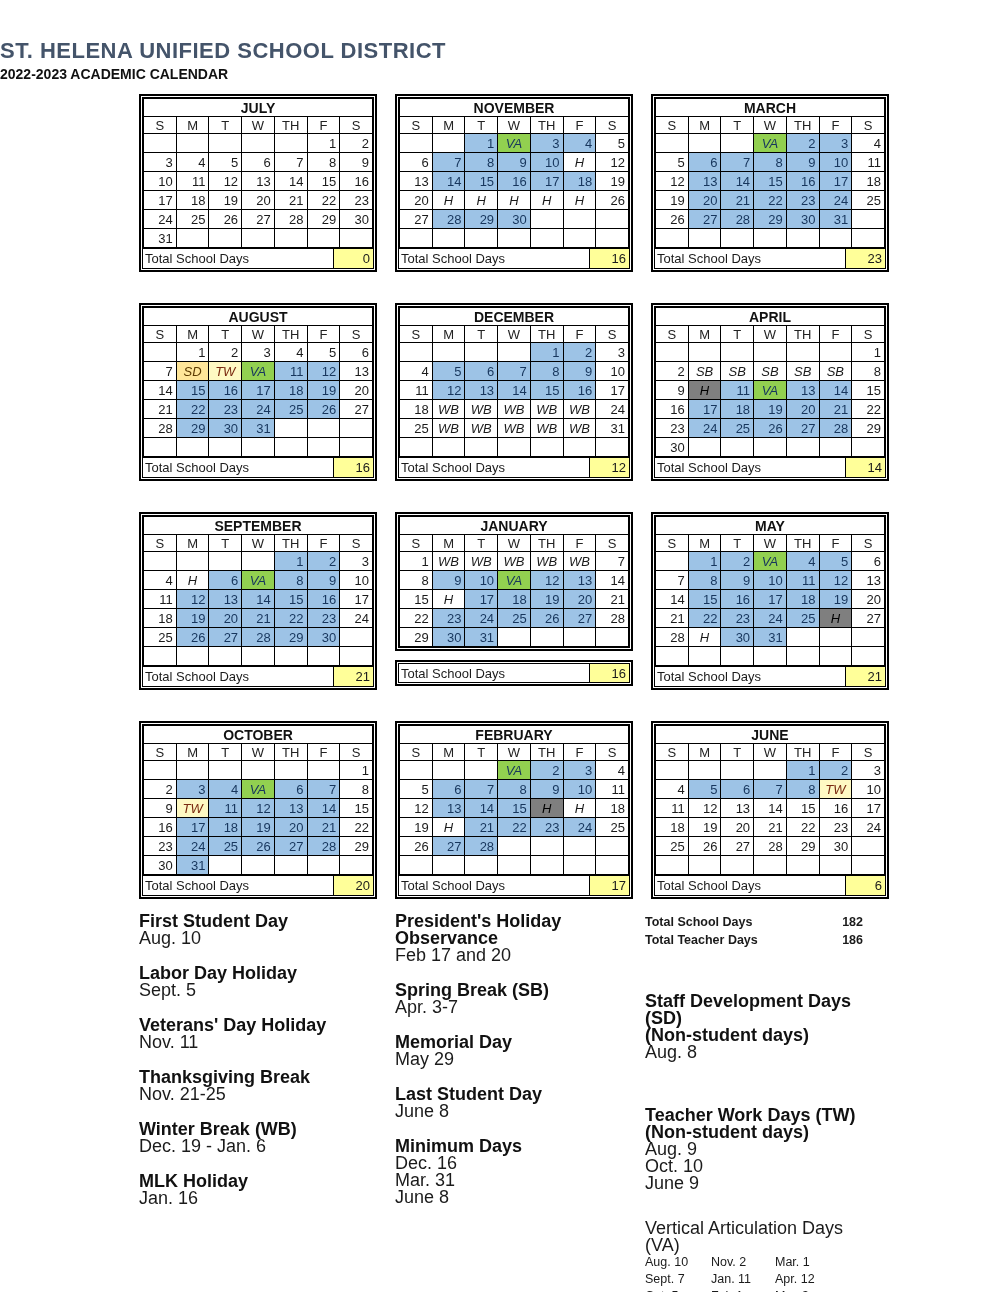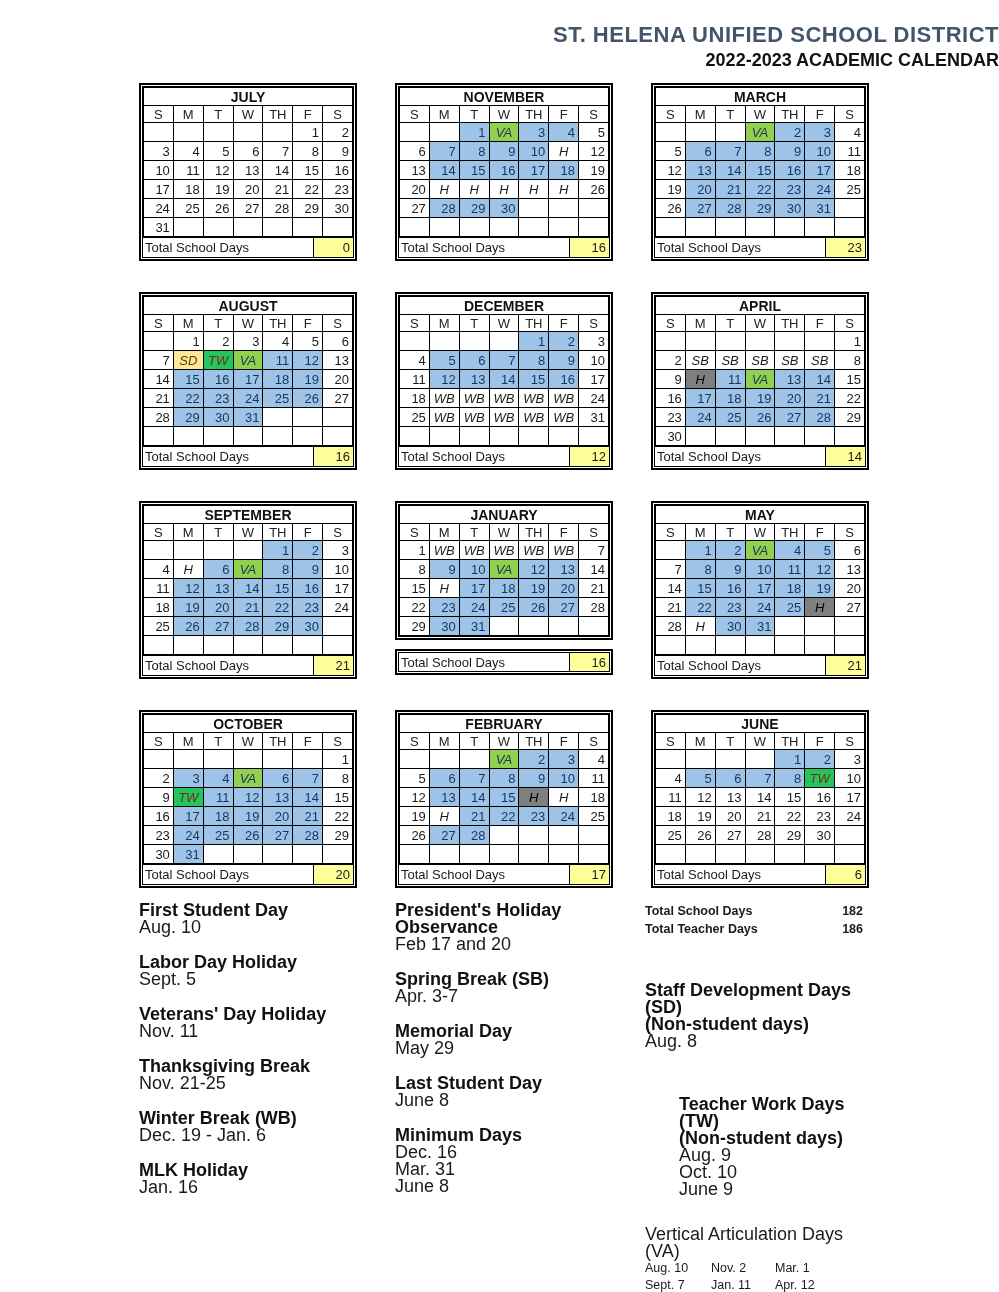--- a/index.html
+++ b/index.html
@@ -3,45 +3,45 @@
 <meta charset="utf-8">
 <style>
   * { margin:0; padding:0; box-sizing:border-box; }
   body {
     width:999px; height:1292px; background:#fff;
     font-family:"Liberation Sans", sans-serif; color:#1b1b1b;
     position:relative; overflow:hidden;
   }
   .page { position:relative; width:999px; height:1292px; }
 
-  .hdr { text-align:right; padding-top:22px; }
+  .hdr { text-align:left; padding-top:38px; }
   .hdr .t1 { font-size:22px; font-weight:bold; color:#44546A; letter-spacing:0.5px; }
-  .hdr .t2 { font-size:18px; font-weight:bold; color:#111; margin-top:2px; }
+  .hdr .t2 { font-size:14px; font-weight:bold; color:#111; margin-top:2px; }
 
   .cal-grid {
     display:grid; grid-template-columns:218px 218px 218px;
     column-gap:38px; row-gap:31px;
     margin:12px 0 0 139px; width:730px;
   }
-  .month-slot { width:218px; }
+  .month-slot { width:238px; }
   .month-box { border:2px solid #000; padding:1px; background:#fff; }
   .month-inner { border:1px solid #000; }
   table.cal { border-collapse:collapse; width:100%; table-layout:fixed; }
   table.cal th.mtitle {
     font-size:14px; font-weight:bold; text-align:center;
     border:1px solid #000; height:18px; color:#111;
   }
   table.cal td { border:1px solid #000; height:19px; font-size:13px; overflow:hidden; }
   table.cal td.dow { text-align:center; height:17px; color:#222; }
   table.cal td.day { text-align:right; padding-right:3px; }
   table.cal td.ctr { text-align:center; padding-right:0;font-style:italic; }
   td.c-b { background:#9DC3E6; color:#17365D; }
   td.c-g { background:#92D050; color:#17365D; }
   td.c-y { background:#FFE699; color:#5c3a00; }
-  td.c-p { background:#22c55e; color:#7a2a10; }
+  td.c-p { background:#fef9c3; color:#7a2a10; }
   td.c-d { background:#7F7F7F; color:#000; }
 
   .total-bar { display:flex; align-items:stretch; border-top:1px solid #000; height:20px; background:#fff; }
   .total-bar .lbl { flex:1; font-size:13px; padding:2px 0 0 2px; white-space:nowrap; }
   .total-bar .val {
     width:40px; background:#FFFF99; text-align:right;
     padding:2px 3px 0 0; font-size:13px; border-left:1px solid #000;
   }
   .total-detached { margin-top:9px; border:2px solid #000; padding:1px; }
   .total-detached .total-bar { border-top:none; border:1px solid #000; }
@@ -49,21 +49,21 @@
   .notes { display:flex; margin:14px 0 0 139px; }
   .ncol1 { width:256px; }
   .ncol2 { width:250px; }
   .ncol3 { width:218px; }
   .nblock { margin-bottom:18px; font-size:18px; line-height:17px; }
   .nblock .nt { font-weight:bold; color:#111; }
   .nblock .nl { color:#1b1b1b; }
   .tot-row { display:flex; justify-content:space-between; font-size:12.5px; line-height:18px; font-weight:bold; }
   .mb-lg { margin-bottom:44px; }
   .mb-md { margin-bottom:46px; }
-  .mb-sm { margin-bottom:28px;margin-left:34px; }
+  .mb-sm { margin-bottom:28px; }
   .va-row { display:flex; font-size:12.5px; line-height:17px; }
   .va-row span { display:inline-block; }
   .va-c1 { width:66px; } .va-c2 { width:64px; } .va-c3 { width:60px; }
   .board { font-size:12.5px; font-style:italic; font-weight:bold; margin-top:24px; color:#111; }
 
   .recovery-bar {
     position:absolute; left:139px; top:1216px; width:318px; height:20px;
     background:#ACACAC; font-size:12.5px; font-weight:bold; color:#000;
     padding:3px 0 0 4px; white-space:nowrap;
   }

